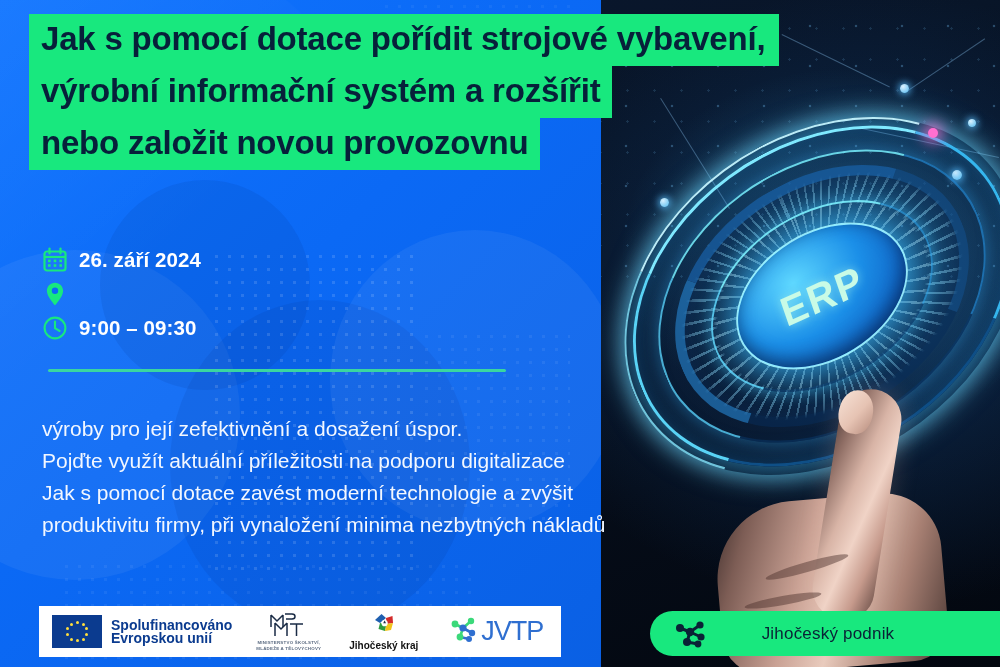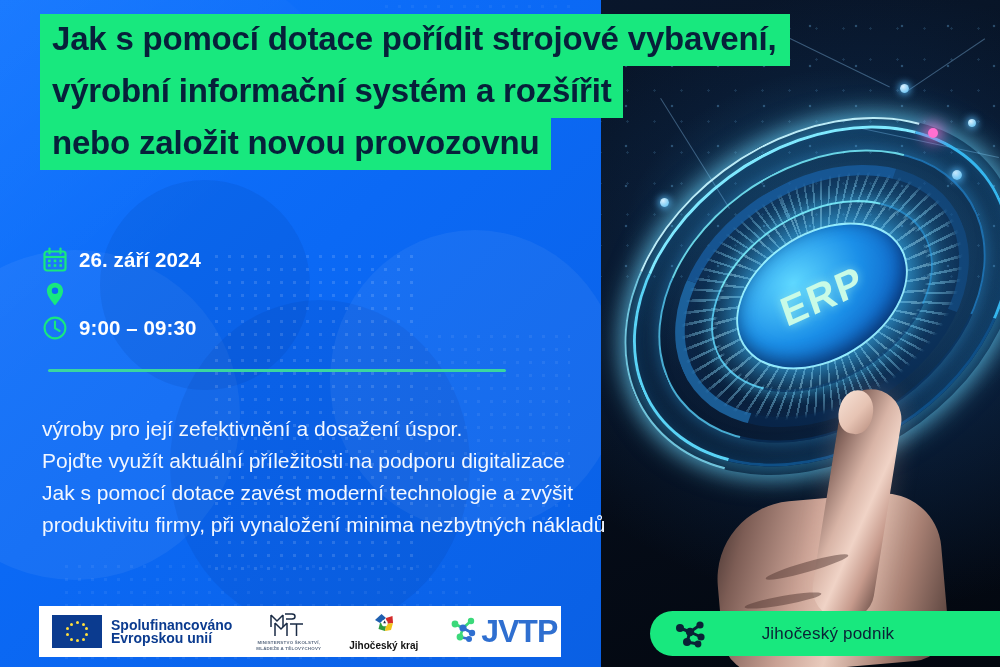--- a/index.html
+++ b/index.html
@@ -128,21 +128,21 @@
     background-size:13px 13px;
   }
   .swoosh{
     position:absolute;left:-140px;top:-60px;width:520px;height:520px;
     border-radius:50%;
     background:linear-gradient(120deg, rgba(255,255,255,.07), rgba(255,255,255,0) 60%);
     transform:rotate(18deg);
   }
 
   
-  .title{position:absolute;left:40px;top:14px;z-index:8;}
+  .title{position:absolute;left:29px;top:14px;z-index:8;}
   .tline{
     display:block;background:#18e87e;color:#07203a;
     font-weight:700;font-size:33px;line-height:46px;
     padding:2px 12px 4px 12px;white-space:nowrap;width:max-content;
     letter-spacing:-.2px;
   }
   .tline.l1{padding-right:14px;}
 
   
   .workshop{
@@ -181,21 +181,21 @@
 
   .msmt{margin-left:24px;display:flex;flex-direction:column;align-items:center;}
   .msmtmark{position:relative;width:56px;height:28px;}
   .msmtmark svg{display:block;}
   .msmttext{color:#5a6a80;font-size:4.4px;line-height:5.6px;letter-spacing:.25px;text-align:center;font-weight:700;margin-top:1px;}
 
   .jck{margin-left:28px;display:flex;flex-direction:column;align-items:center;}
   .jcktext{color:#111;font-weight:700;font-size:10px;margin-top:1px;}
 
   .jvtp{margin-left:30px;display:flex;align-items:center;}
-  .jvtptext{color:#2f6fd0;font-weight:700;font-size:32px;letter-spacing:-1px;margin-left:1px;}
+  .jvtptext{color:#2f6fd0;font-weight:400;font-size:27px;letter-spacing:-1px;margin-left:1px;}
 
   
   .badge{
     position:absolute;left:650px;top:611px;width:350px;height:45px;z-index:9;
     background:#18e87e;border-radius:24px 0 0 24px;
     display:flex;align-items:center;
   }
   .badgeicon{margin-left:22px;width:38px;height:30px;flex:0 0 38px;}
   .badgetext{
     flex:1;text-align:center;color:#0a2236;font-size:17px;font-weight:400;

